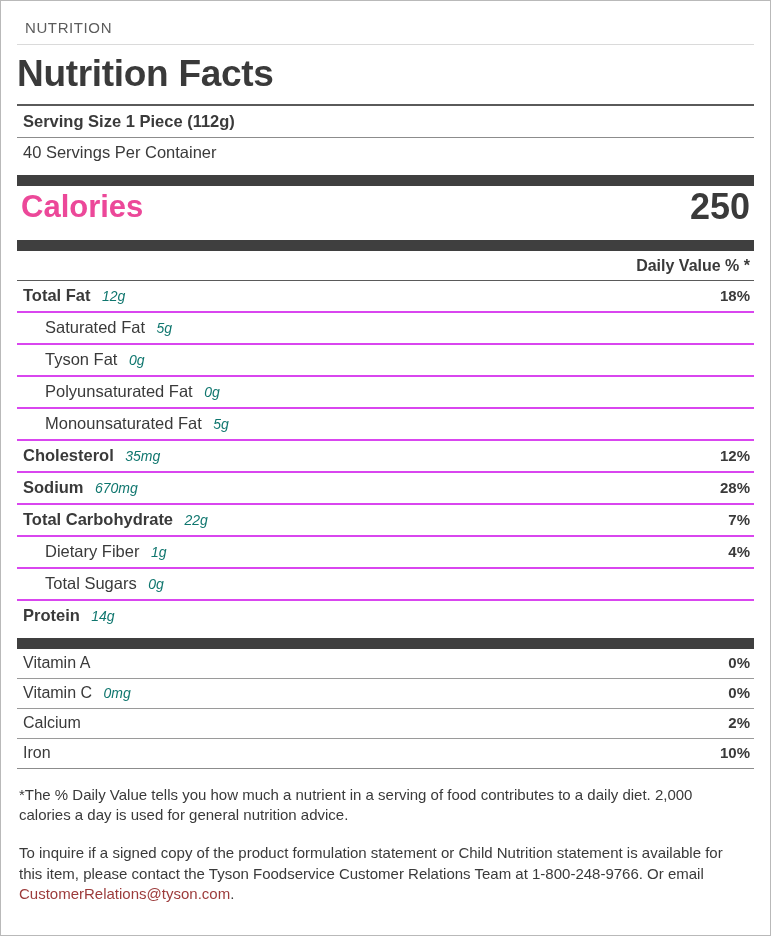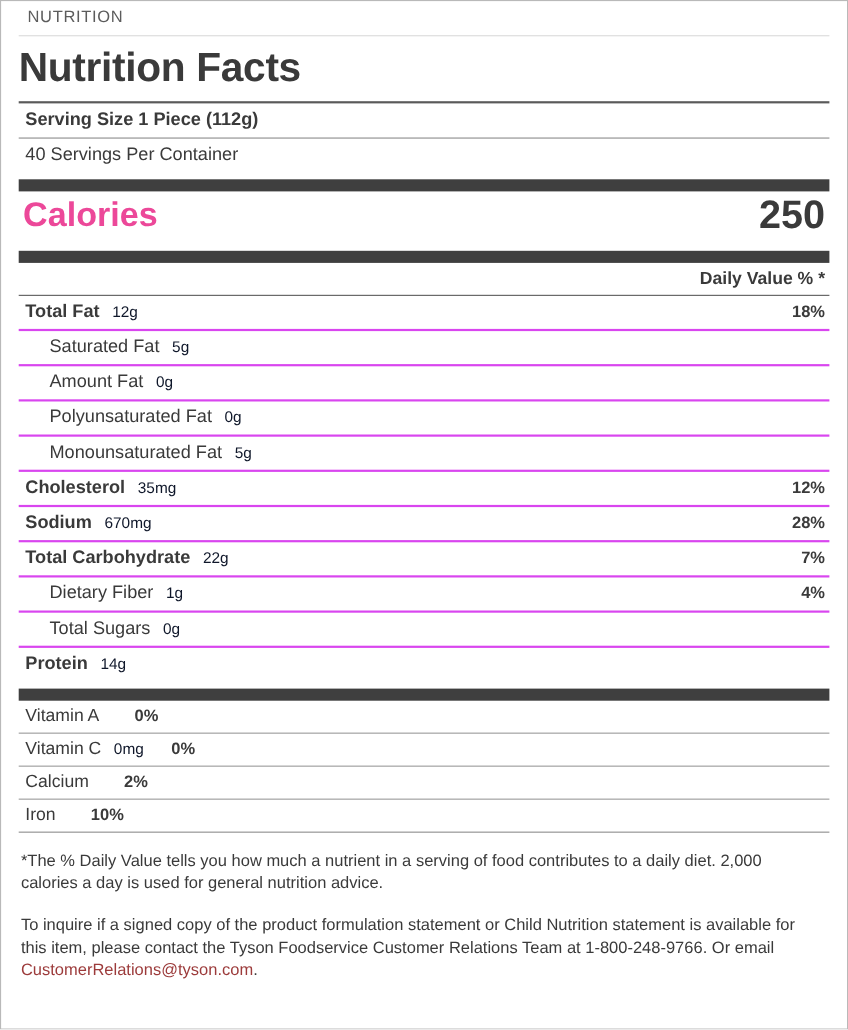--- a/index.html
+++ b/index.html
@@ -15,21 +15,21 @@
   .page {
     width: 771px;
     height: 936px;
     box-sizing: border-box;
     background: #ffffff;
     border: 1px solid #b9b9b9;
     position: relative;
     overflow: hidden;
   }
   .inner {
-    padding: 2px 16px 0 16px;
+    padding: 14px 16px 0 16px;
   }
 
   .eyebrow {
     font-size: 15px;
     color: #5c5c5c;
     letter-spacing: 0.6px;
     padding: 4px 0 8px 8px;
   }
   .eyebrow-rule {
     border-bottom: 1px solid #dadada;
@@ -114,35 +114,35 @@
   }
   .nut-name.bold {
     font-weight: bold;
   }
   .nut-name.indent {
     padding-left: 22px;
   }
   .nut-amt {
     font-size: 14px;
     padding-left: 7px;
-    color: #0f172a;
+    color: #0f766e;
+    font-style: italic;
   }
   .nut-dv {
     font-size: 15px;
     font-weight: bold;
     white-space: nowrap;
   }
 
   .vit-row {
     display: flex;
     align-items: baseline;
-    justify-content: flex-start;
+    justify-content: space-between;
     border-top: 1px solid #9a9a9a;
     padding: 5px 4px 6px 6px;
-    gap: 25px;
   }
   .vit-row.first {
     border-top: none;
   }
   .vit-name {
     font-size: 16px;
   }
 
   .footnote {
     font-size: 15px;
@@ -200,21 +200,21 @@
       </div>
       <div class="nut-row">
         <div class="left">
           <span class="nut-name indent">Saturated Fat</span>
           <span class="nut-amt">5g</span>
         </div>
         <div class="nut-dv"></div>
       </div>
       <div class="nut-row">
         <div class="left">
-          <span class="nut-name indent">Amount Fat</span>
+          <span class="nut-name indent">Tyson Fat</span>
           <span class="nut-amt">0g</span>
         </div>
         <div class="nut-dv"></div>
       </div>
       <div class="nut-row">
         <div class="left">
           <span class="nut-name indent">Polyunsaturated Fat</span>
           <span class="nut-amt">0g</span>
         </div>
         <div class="nut-dv"></div>

